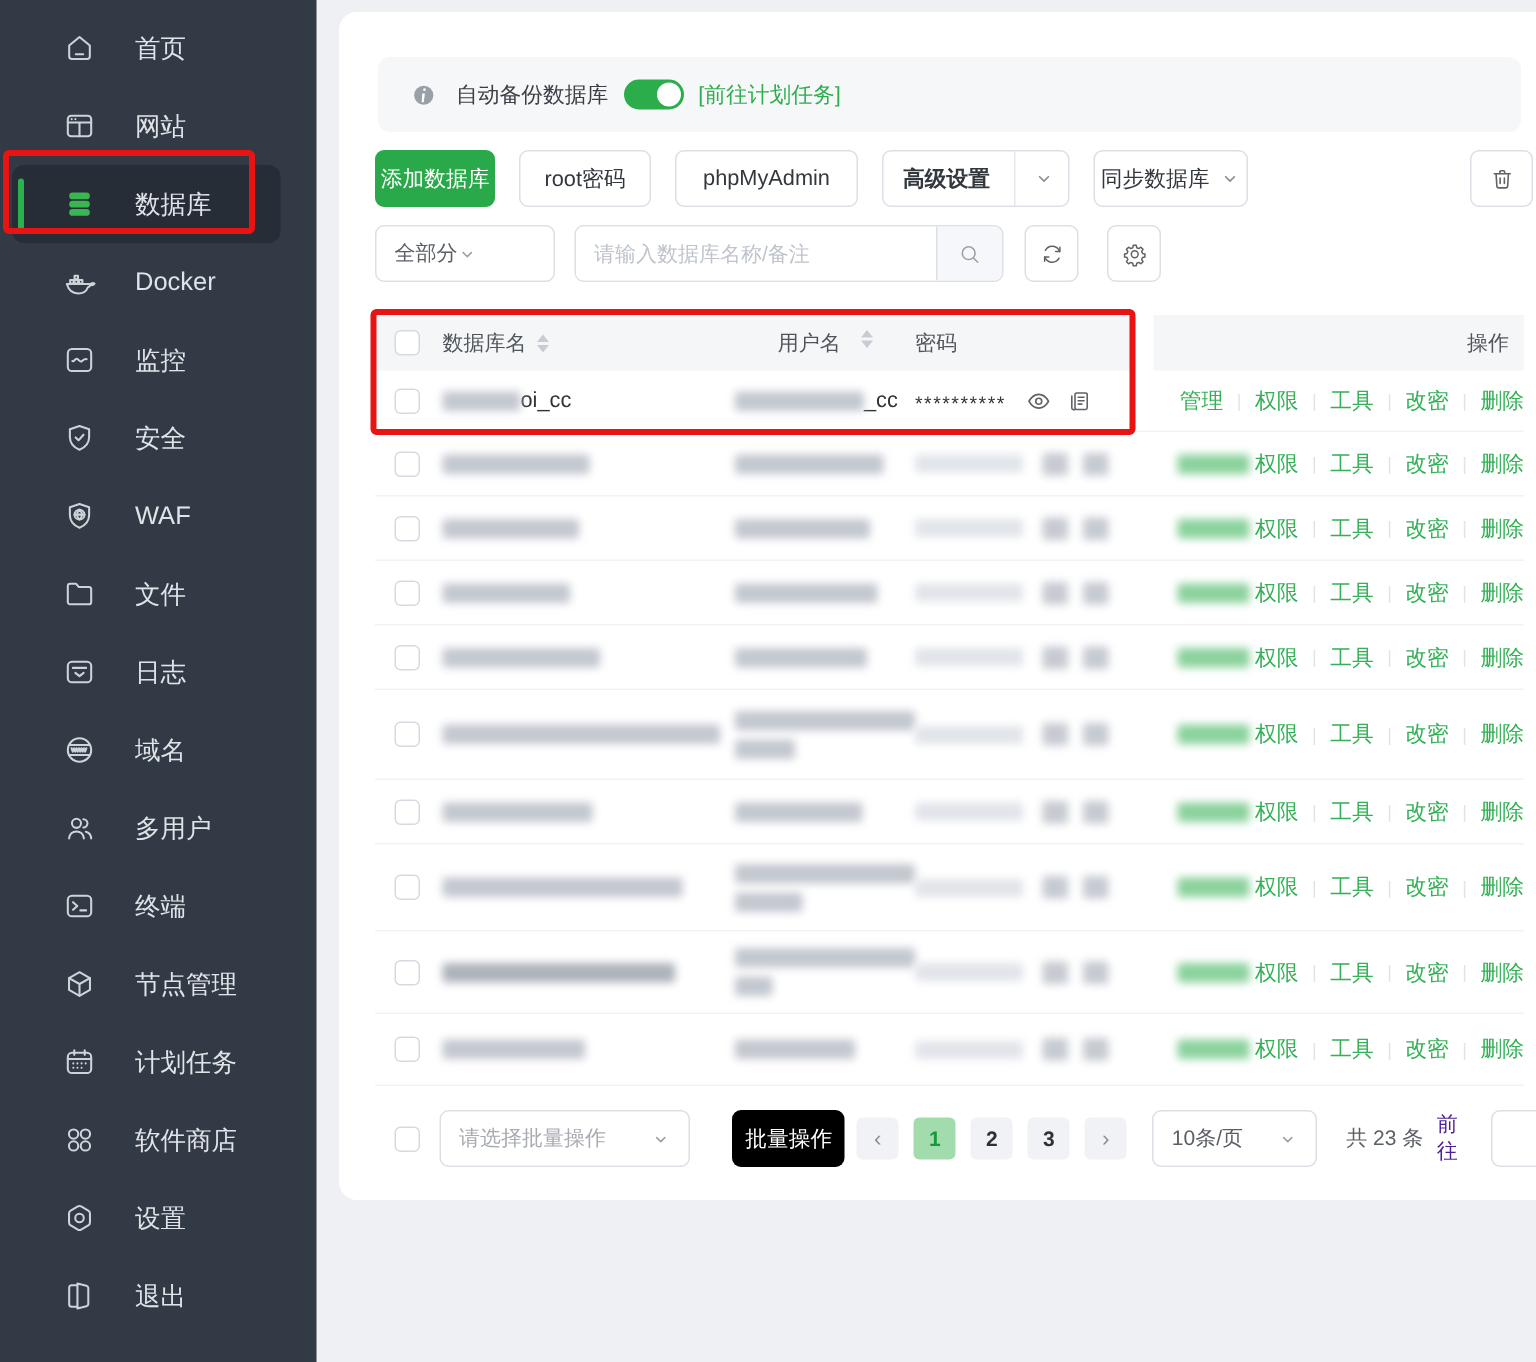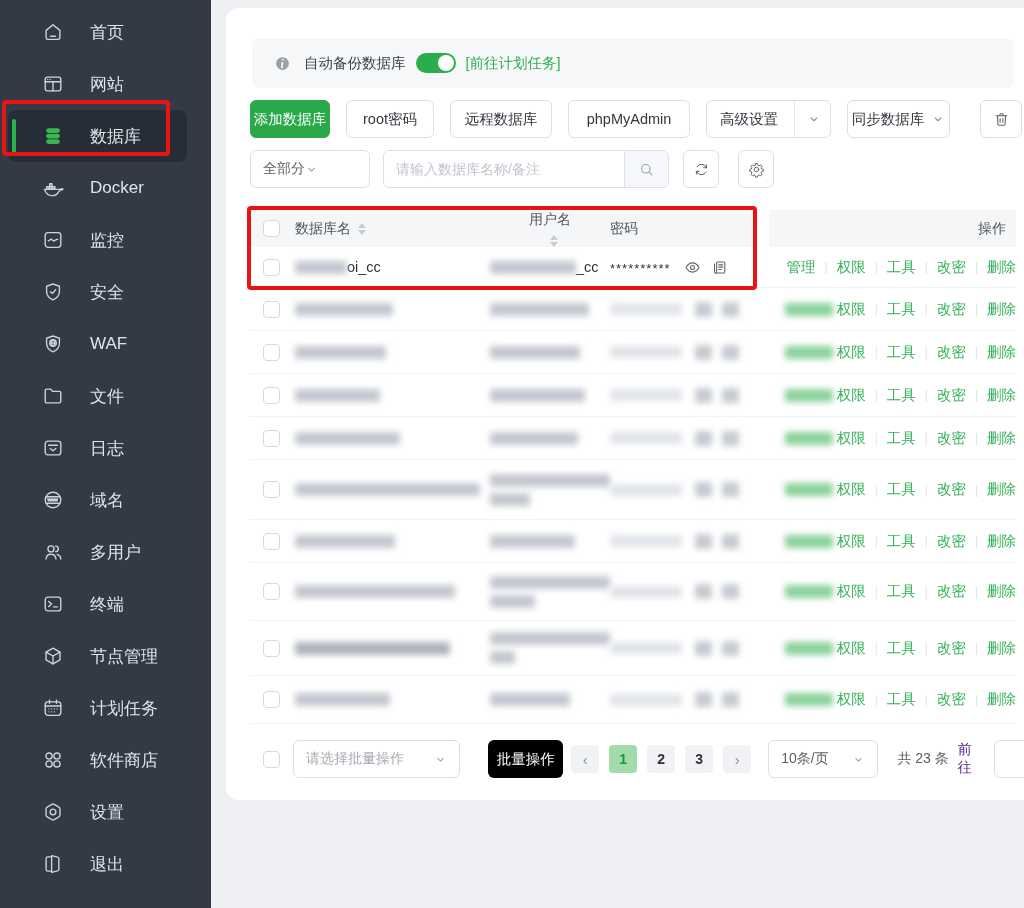--- a/index.html
+++ b/index.html
@@ -21,21 +21,21 @@
   .banner .icn{width:17px;height:17px;margin-left:22px;}
   .banner .btxt{margin-left:13px;font-size:14.5px;color:#3c4046;}
   .toggle{margin-left:10px;width:40px;height:20px;border-radius:10px;background:#2bad4c;position:relative;cursor:pointer;}
   .toggle .knob{position:absolute;right:2px;top:2px;width:16px;height:16px;border-radius:50%;background:#fff;}
   .banner .blink{margin-left:10px;font-size:14.5px;color:#2fae4e;cursor:pointer;}
   
   .toolbar{position:absolute;left:24px;top:92px;width:772px;display:flex;gap:16px;align-items:center;}
   .btn{height:38px;border-radius:6px;font-size:14.5px;display:flex;align-items:center;justify-content:center;background:#fff;border:1px solid #dcdfe6;color:#33383e;box-sizing:border-box;cursor:pointer;white-space:nowrap;}
   .btn.primary{background:#2aa94a;border-color:#2aa94a;color:#fff;}
   .btn.split{padding:0;}
-  .btn.split .split-main{padding:0 16px;display:flex;align-items:center;height:100%;}
+  .btn.split .split-main{padding:0 16px;display:flex;align-items:center;height:100%;font-weight:bold;}
   .btn.split .split-arrow{padding:0 12px;height:100%;display:flex;align-items:center;border-left:1px solid #e4e7ed;}
   .btn .icn{width:14px;height:14px;}
   .btn .icn svg{stroke:#8a9099;stroke-width:2;}
   .btn.icon-only{width:42px;margin-left:auto;flex-shrink:0;}
   .btn.icon-only .icn{width:17px;height:17px;}
   .btn.icon-only .icn svg{stroke:#606266;stroke-width:1.5;}
   .gap7{margin-left:7px;}
   
   .filterbar{position:absolute;left:24px;top:142px;width:764px;display:flex;align-items:center;}
   .select{height:38px;border:1px solid #dcdfe6;border-radius:6px;display:flex;align-items:center;box-sizing:border-box;color:#5a5f66;font-size:14px;background:#fff;cursor:pointer;}
@@ -251,21 +251,20 @@
       <span class="btxt">自动备份数据库</span>
       <span class="toggle">
           <span class="knob"></span>
         </span>
       <span class="blink">[前往计划任务]</span>
     </div>
 
     <div class="toolbar">
       <div class="btn primary" style="width:80px">添加数据库</div>
       <div class="btn" style="width:88px">root密码</div>
-      <div class="btn" style="width:102px">远程数据库</div>
       <div class="btn" style="width:122px">phpMyAdmin</div>
       <div class="btn split" style="width:125px">
         <span class="split-main">高级设置</span>
         <span class="split-arrow">
             <span class="icn"><svg viewBox="0 0 24 24">
                 <path d="m7 10 5 5 5-5"></path>
               </svg></span>
           </span>
       </div>
       <div class="btn" style="width:103px">
@@ -321,21 +320,21 @@
           <div class="col-check">
               <span class="checkbox"></span>
             </div>
           <div class="col-name">
             <span>数据库名</span>
             <span class="caret">
                 <i class="up"></i>
                 <i class="down"></i>
               </span>
           </div>
-          <div class="col-user" style="flex-direction:column;align-items:center;">
+          <div class="col-user" style="flex-direction:row;align-items:flex-start;">
             <span>用户名</span>
             <span class="caret">
                 <i class="up"></i>
                 <i class="down"></i>
               </span>
           </div>
           <div class="col-pass">
             <span>密码</span>
           </div>
         </div>

